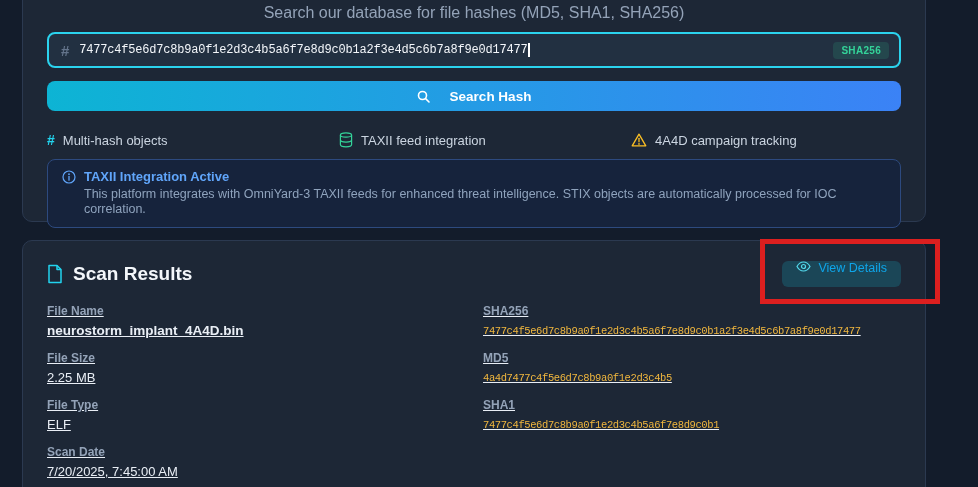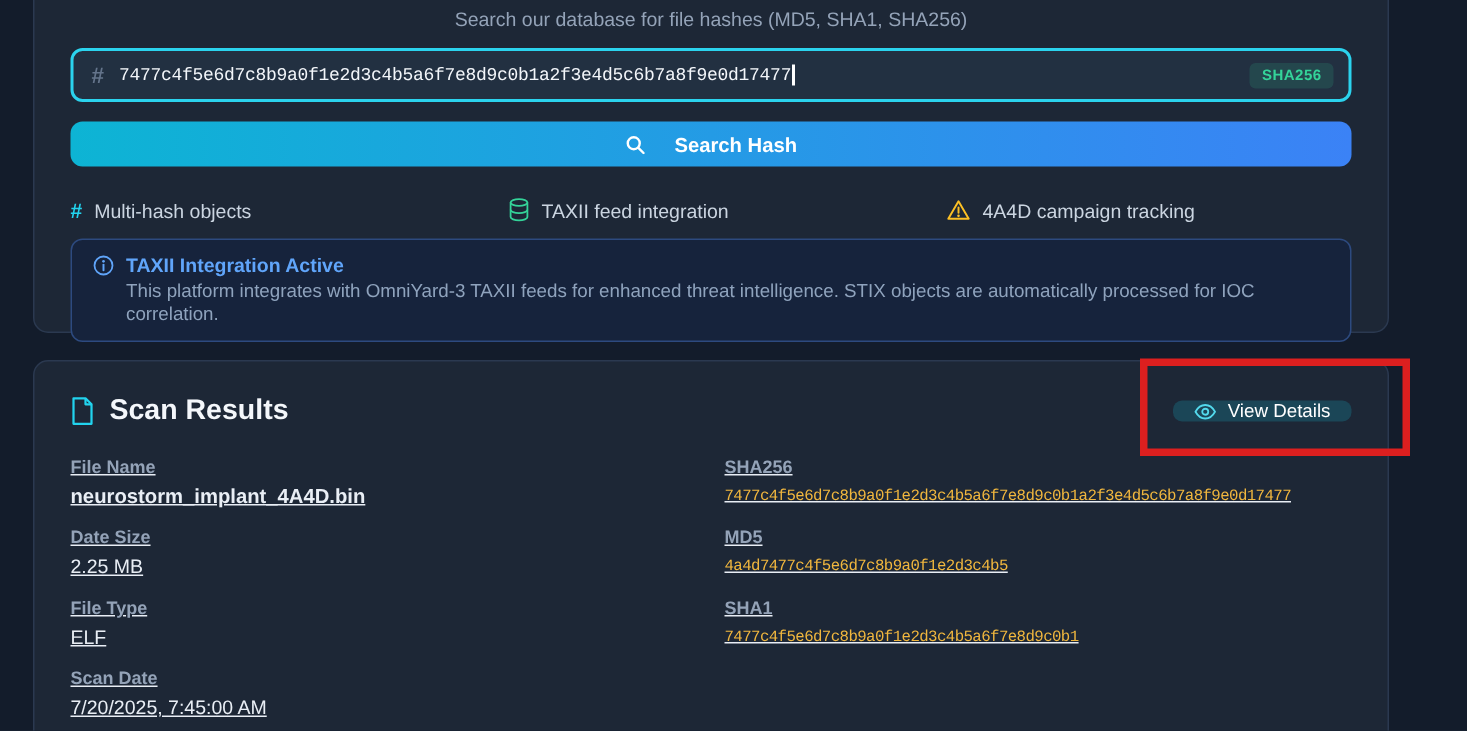--- a/index.html
+++ b/index.html
@@ -14,21 +14,21 @@
   .card {
     position:absolute;
     left:22px; width:904px;
     background:#1d2736;
     border:1px solid #2b3950;
     border-radius:10px;
   }
   
   .search-card { top:-24px; height:246px; padding:28px 24px 0; }
   .subtitle {
-    text-align:center; color:#94a3b8; font-size:13px; line-height:16px;
+    text-align:center; color:#94a3b8; font-size:16px; line-height:16px;
     margin-bottom:11px;
   }
   .hash-input {
     height:36px; display:flex; align-items:center;
     background:#223041; border:2px solid #2bd3ee; border-radius:8px;
     padding:0 10px 0 12px; margin-bottom:13px;
   }
   .hash-prefix { color:#64748b; font-size:15px; font-weight:bold; margin-right:10px; }
   .hash-text {
     font-family:"Liberation Mono", monospace; font-size:12px; letter-spacing:-0.2px;
@@ -63,23 +63,23 @@
   .notice-body { color:#8fa3bd; font-size:12.5px; padding-left:22px; line-height:15px; }
   
   .results-card { top:240px; height:280px; padding:19px 24px; }
   .results-header {
     display:flex; align-items:center; justify-content:space-between;
     height:28px; margin-bottom:16px;
   }
   .results-title-wrap { display:flex; align-items:center; gap:10px; }
   .results-title { font-size:19px; font-weight:bold; color:#f4f7fb; }
   .view-details-btn {
-    height:14px; padding:0 14px; border:none; border-radius:6px; cursor:pointer;
-    background:#1b4657; color:#ffffff; font-size:12.5px;
-    display:flex; align-items:center; gap:7px;
+    height:26px; padding:0 14px; border:none; border-radius:6px; cursor:pointer;
+    background:#1b4657; color:#0ea5e9; font-size:12.5px;
+    display:flex; gap:7px;
     font-family:"Liberation Sans", sans-serif;
   }
   .fields { display:flex; }
   .col-left { width:436px; }
   .col-right { flex:1; }
   .field { margin-bottom:12px;text-decoration:underline; }
   .field-label { font-size:12px; font-weight:bold; color:#94a3b8; line-height:14px; margin-bottom:5px; }
   .field-value { font-size:13px; color:#e9eef5; line-height:16px; }
   .val-strong { font-weight:bold; font-size:13.5px; }
   .val-mono {
@@ -180,21 +180,21 @@
     </button>
   </div>
 
   <div class="fields">
     <div class="col-left">
       <div class="field">
         <div class="field-label">File Name</div>
         <div class="field-value val-strong">neurostorm_implant_4A4D.bin</div>
       </div>
       <div class="field">
-        <div class="field-label">Date Size</div>
+        <div class="field-label">File Size</div>
         <div class="field-value">2.25 MB</div>
       </div>
       <div class="field">
         <div class="field-label">File Type</div>
         <div class="field-value">ELF</div>
       </div>
       <div class="field">
         <div class="field-label">Scan Date</div>
         <div class="field-value">7/20/2025, 7:45:00 AM</div>
       </div>

